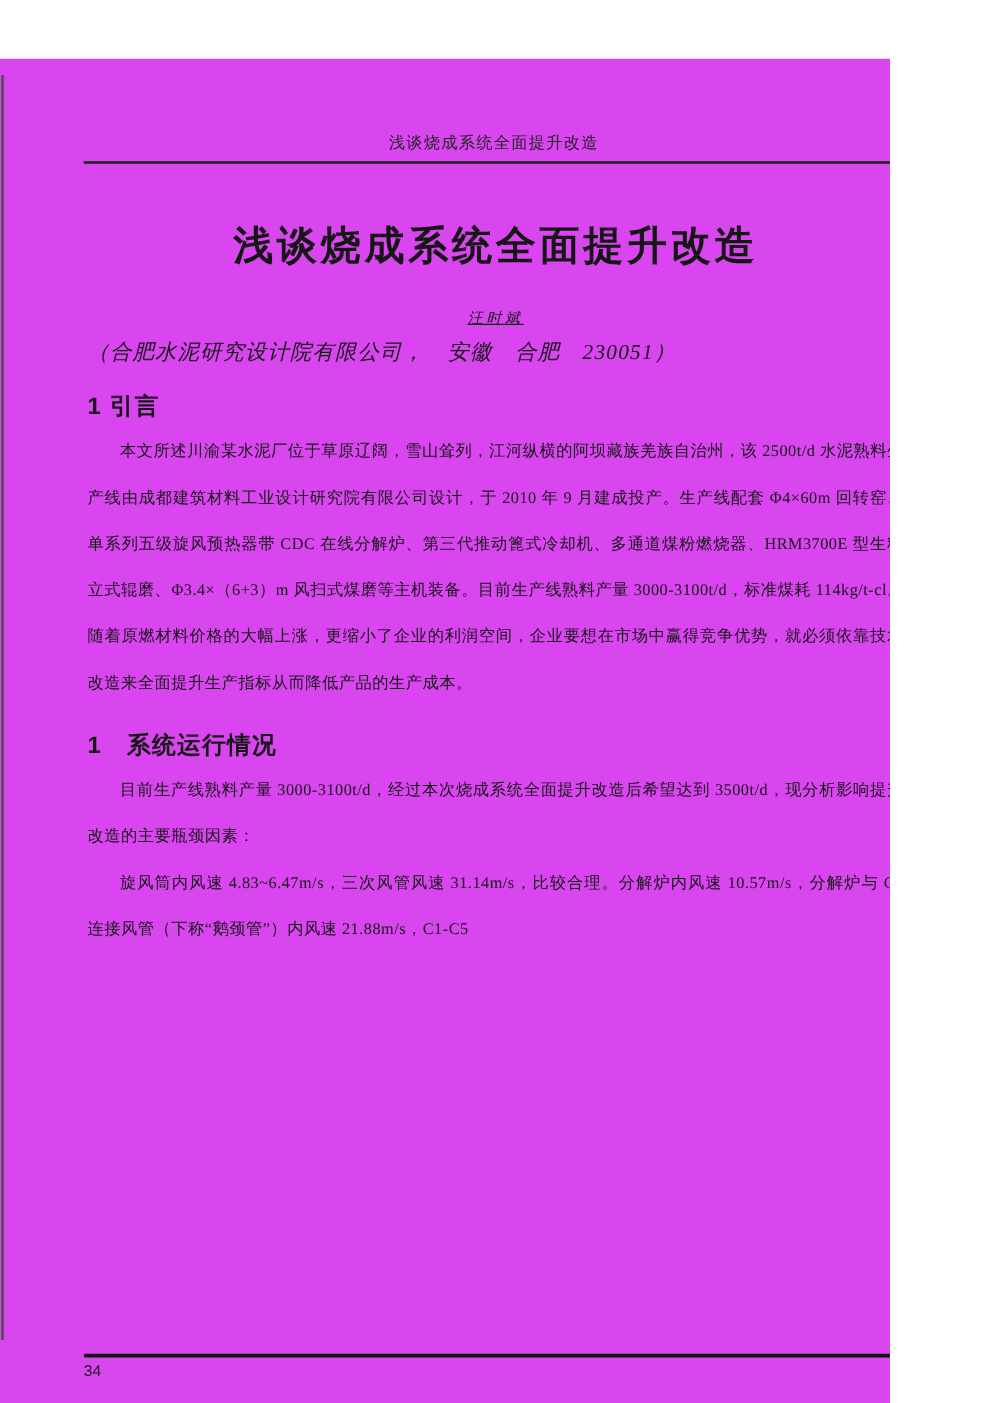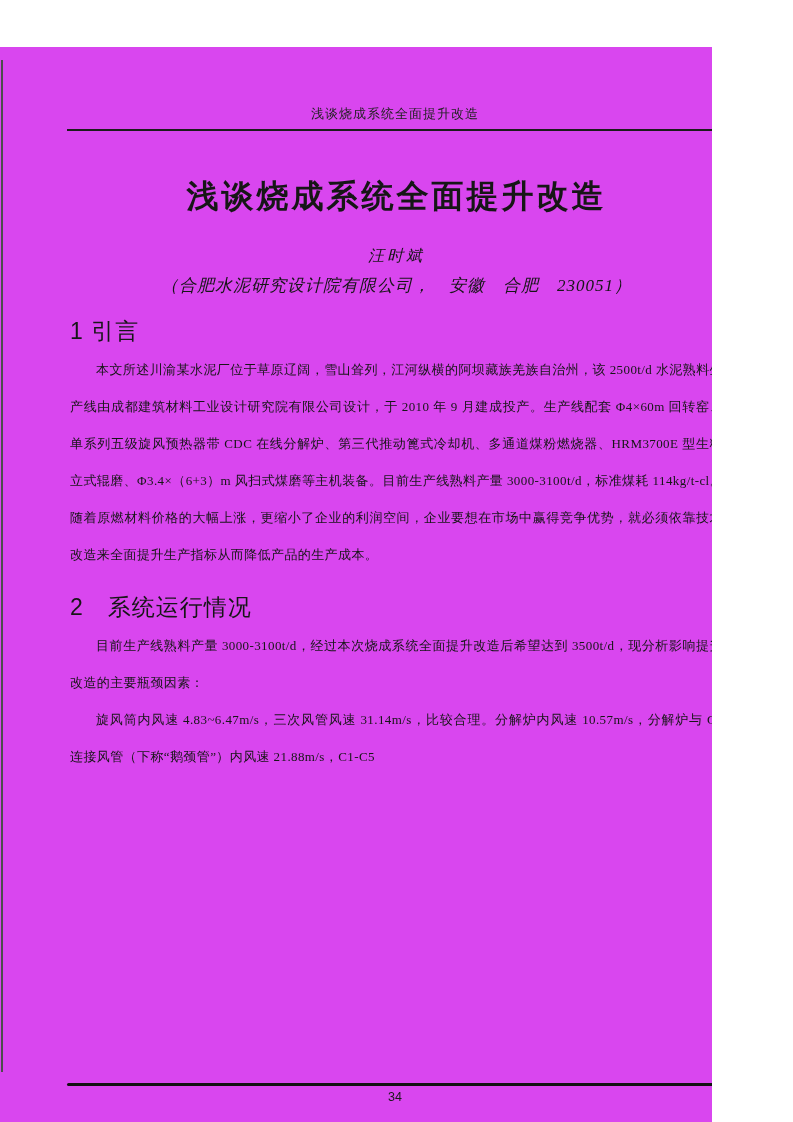--- a/index.html
+++ b/index.html
@@ -59,36 +59,36 @@
     margin: 8px 0 0 0;
     text-align: center;
     font-size: 32px;
     font-weight: bold;
     letter-spacing: 3px;
     font-family: "Liberation Serif", "DejaVu Serif", serif;
   }
   .author-line {
     margin-top: 27px;
     text-align: center;
-    font-size: 16px;
+    font-size: 12px;
     font-style: italic;
     letter-spacing: 3px;
+    text-decoration: underline;
   }
   .affiliation-line {
     margin-top: 7px;
-    text-align: center;
     font-size: 17px;
     font-style: italic;
     letter-spacing: 1px;
   }
 
   .section-heading {
     margin: 19px 0 4px 0;
-    font-size: 23px;
-    font-weight: normal;
+    font-size: 19px;
+    font-weight: bold;
     font-family: "Liberation Sans", "DejaVu Sans", sans-serif;
     letter-spacing: 1px;
   }
   .body-para {
     margin: 0;
     font-size: 13px;
     line-height: 37px;
     text-align: justify;
     text-indent: 2em;
     letter-spacing: 0.4px;
@@ -103,21 +103,21 @@
     width: 656px;
     height: 3px;
     background: #111;
     border-radius: 2px;
   }
   .footer-page-number {
     position: absolute;
     top: 1043px;
     left: 67px;
     width: 656px;
-    text-align: center;
+    text-align: left;
     font-size: 12.5px;
     font-family: "Liberation Sans", "DejaVu Sans", sans-serif;
     color: #1a1a1a;
   }
   .footer-issue {
     position: absolute;
     top: 1078px;
     right: 70px;
     font-size: 12.5px;
     font-family: "Liberation Sans", "DejaVu Sans", sans-serif;
@@ -139,21 +139,21 @@
     <h1 class="doc-title">浅谈烧成系统全面提升改造</h1>
 
     <div class="author-line">汪时斌</div>
 
     <div class="affiliation-line">（合肥水泥研究设计院有限公司，　安徽　合肥　230051）</div>
 
     <h2 class="section-heading">1 引言</h2>
 
     <p class="body-para">本文所述川渝某水泥厂位于草原辽阔，雪山耸列，江河纵横的阿坝藏族羌族自治州，该 2500t/d 水泥熟料生产线由成都建筑材料工业设计研究院有限公司设计，于 2010 年 9 月建成投产。生产线配套 Φ4×60m 回转窑、单系列五级旋风预热器带 CDC 在线分解炉、第三代推动篦式冷却机、多通道煤粉燃烧器、HRM3700E 型生料立式辊磨、Φ3.4×（6+3）m 风扫式煤磨等主机装备。目前生产线熟料产量 3000-3100t/d，标准煤耗 114kg/t-cl。随着原燃材料价格的大幅上涨，更缩小了企业的利润空间，企业要想在市场中赢得竞争优势，就必须依靠技术改造来全面提升生产指标从而降低产品的生产成本。</p>
 
-    <h2 class="section-heading">2　系统运行情况</h2>
+    <h2 class="section-heading">1　系统运行情况</h2>
 
     <p class="body-para">目前生产线熟料产量 3000-3100t/d，经过本次烧成系统全面提升改造后希望达到 3500t/d，现分析影响提升改造的主要瓶颈因素：</p>
 
 
 
 
     <p class="body-para">旋风筒内风速 4.83~6.47m/s，三次风管风速 31.14m/s，比较合理。分解炉内风速 10.57m/s，分解炉与 C5 连接风管（下称“鹅颈管”）内风速 21.88m/s，C1-C5</p>
 
   </div>
 

